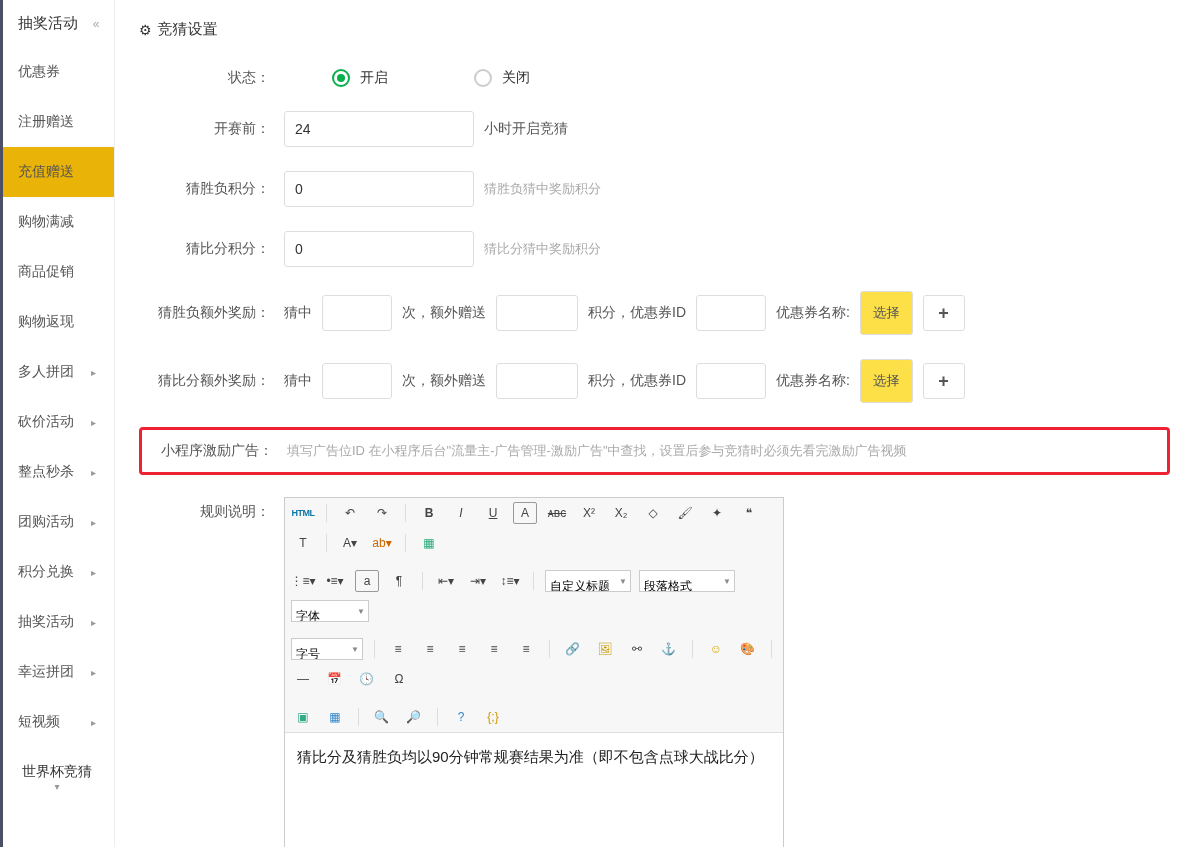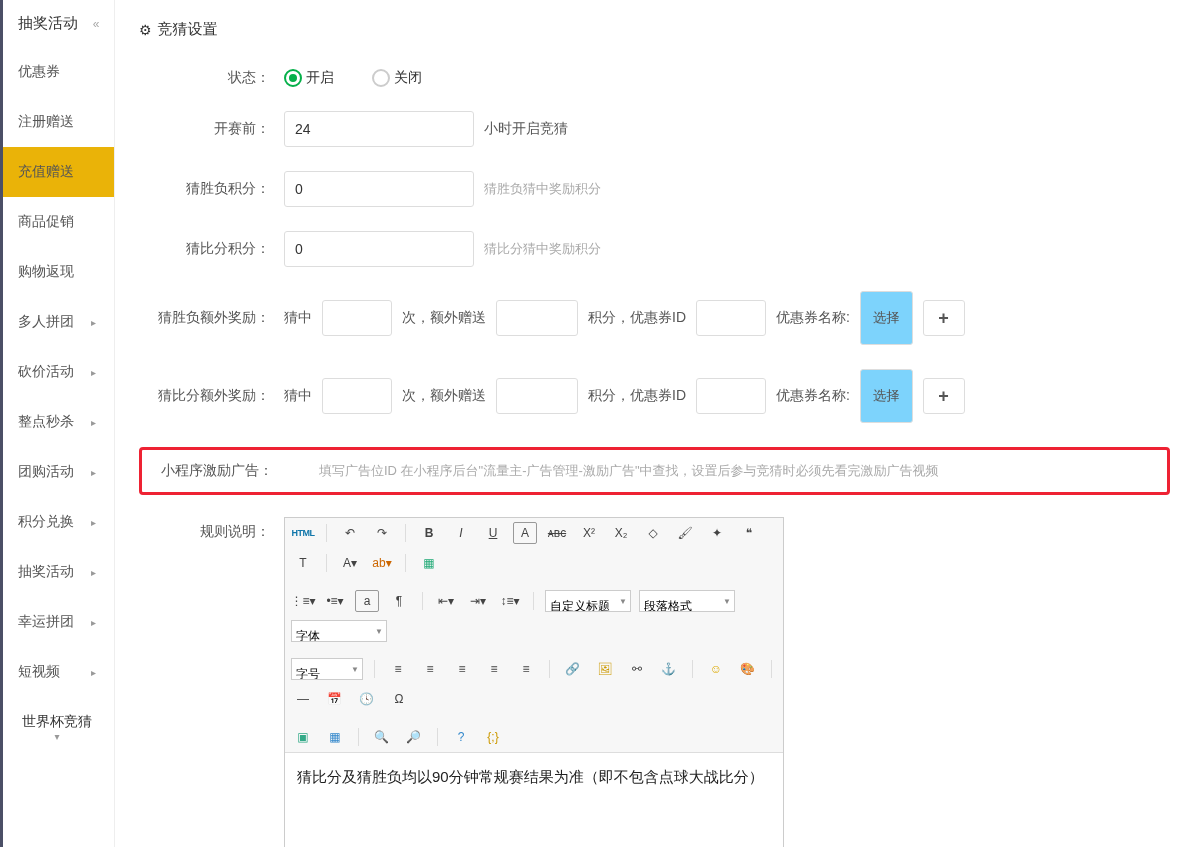--- a/index.html
+++ b/index.html
@@ -19,39 +19,39 @@
 
 .content { flex: 1; padding: 20px 24px; overflow: auto; }
 .page-title { display: flex; align-items: center; gap: 6px; font-size: 15px; color: #333; margin-bottom: 30px; }
 .gear { font-size: 14px; }
 
 .form-row { display: flex; align-items: center; margin-bottom: 24px; }
 .form-label { width: 145px; text-align: right; color: #555; padding-right: 14px; }
 .form-body { display: flex; align-items: center; gap: 10px; flex-wrap: wrap; }
 
 
-.radio { display: inline-flex; align-items: center; gap: 4px; margin-right: 28px; cursor: pointer; }
+.radio { display: inline-flex; align-items: center; gap: 10px; margin-right: 28px; cursor: pointer; margin-left: 48px; }
 .radio-circle { width: 18px; height: 18px; border-radius: 50%; border: 2px solid #ccc; display: flex; align-items: center; justify-content: center; }
 .radio-circle.on { border-color: #06b04a; }
 .radio-dot { width: 8px; height: 8px; border-radius: 50%; background: #06b04a; }
 
 
 .input { height: 36px; border: 1px solid #ddd; border-radius: 3px; padding: 0 10px; font-size: 14px; color: #333; background: #fff; }
 .input.w-lg { width: 190px; }
 .input.w-sm { width: 70px; }
 .input.w-md { width: 82px; }
 .hint { color: #aaa; font-size: 13px; }
 .inline-text { color: #555; }
 
-.btn-select { height: 54px; padding: 4px 12px; border: 1px solid #ddd; background: #7dd3fc; border-radius: 3px; cursor: pointer; color: #555; }
+.btn-select { height: 44px; padding: 4px 12px; border: 1px solid #ddd; background: #fde047; border-radius: 3px; cursor: pointer; color: #555; }
 .btn-plus { width: 42px; height: 36px; border: 1px solid #ddd; background: #fff; border-radius: 3px; cursor: pointer; color: #555; font-size: 18px; font-weight: bold; display: inline-flex; align-items: center; justify-content: center; }
 
 
 .hl-row { border: 3px solid #e23; border-radius: 4px; padding: 12px 0 12px 0; margin-bottom: 22px; }
-.hl-row .form-row { margin-bottom: 0; gap: 32px; }
+.hl-row .form-row { margin-bottom: 0; }
 
 
 .editor { border: 1px solid #ccc; width: 500px; }
 .editor-toolbar { background: #f7f7f7; border-bottom: 1px solid #ddd; padding: 4px 6px; display: flex; flex-wrap: wrap; gap: 8px; align-items: center; }
 .tbtn { width: 24px; height: 22px; display: inline-flex; align-items: center; justify-content: center; font-size: 12px; color: #444; border: 1px solid transparent; border-radius: 2px; cursor: pointer; }
 .tbtn.html-btn { font-size: 9px; color: #17a; font-weight: bold; letter-spacing: -0.5px; }
 .tsep { width: 1px; height: 18px; background: #ddd; margin: 0 3px; }
 .tsel { height: 22px; border: 1px solid #ccc; font-size: 12px; background: #fff; padding: 8px 16px 0 4px; appearance: none; cursor: pointer; }
 .tsel-wrap { position: relative; display: inline-flex; align-items: center; }
 .tsel-wrap::after { content: "▼"; position: absolute; right: 4px; font-size: 8px; color: #888; pointer-events: none; }
@@ -71,20 +71,23 @@
         <div class="sidebar-item">
           <span>优惠券</span>
         </div>
         <div class="sidebar-item">
           <span>注册赠送</span>
         </div>
         <div class="sidebar-item active">
           <span>充值赠送</span>
         </div>
         <div class="sidebar-item">
+          <span>购物满减</span>
+        </div>
+        <div class="sidebar-item">
           <span>商品促销</span>
         </div>
         <div class="sidebar-item">
           <span>购物返现</span>
         </div>
         <div class="sidebar-item">
           <span>多人拼团</span>
           <span class="chev">▸</span>
         </div>
         <div class="sidebar-item">
@@ -253,21 +256,21 @@
             <span class="tbtn">⇥▾</span>
             <span class="tbtn">↕≡▾</span>
             <span class="tsep"></span>
             <span class="tsel-wrap">
                 <select class="tsel" style="width:86px;"><option>自定义标题</option></select>
               </span>
             <span class="tsel-wrap">
                 <select class="tsel" style="width:96px;"><option>段落格式</option></select>
               </span>
             <span class="tsel-wrap">
-                <select class="tsel" style="width:96px;"><option>字体</option></select>
+                <select class="tsel" style="width:78px;"><option>字体</option></select>
               </span>
 
             <div style="flex-basis:100%; height:0;"></div>
             <span class="tsel-wrap">
                 <select class="tsel" style="width:72px;"><option>字号</option></select>
               </span>
             <span class="tsep"></span>
             <span class="tbtn">≡</span>
             <span class="tbtn">≡</span>
             <span class="tbtn">≡</span>

